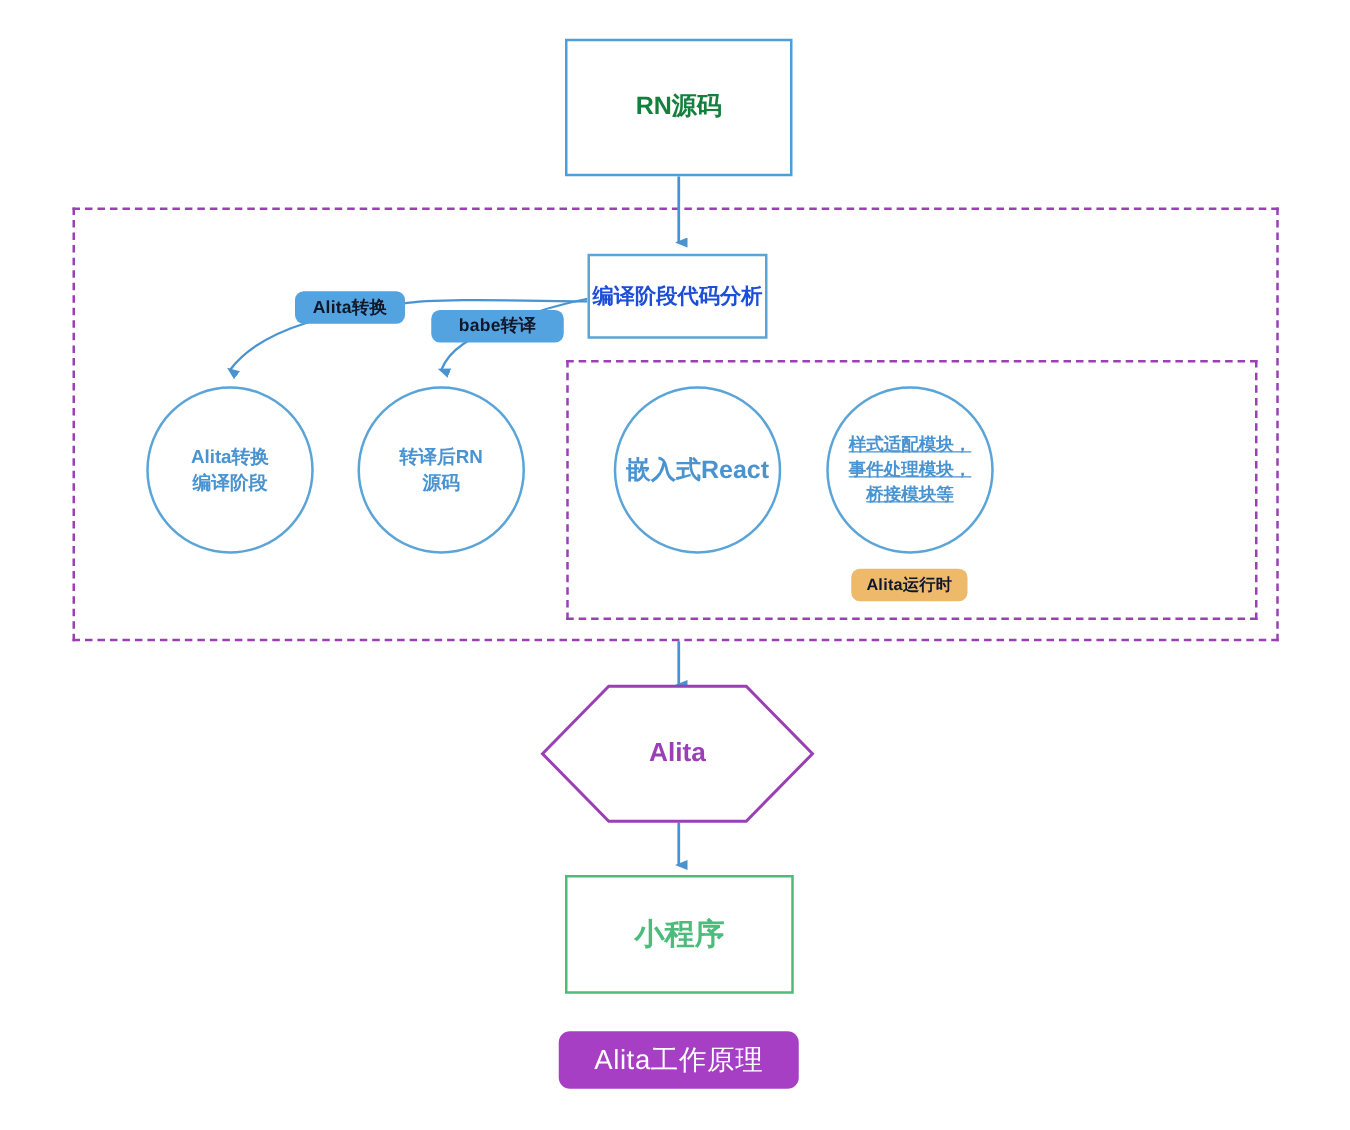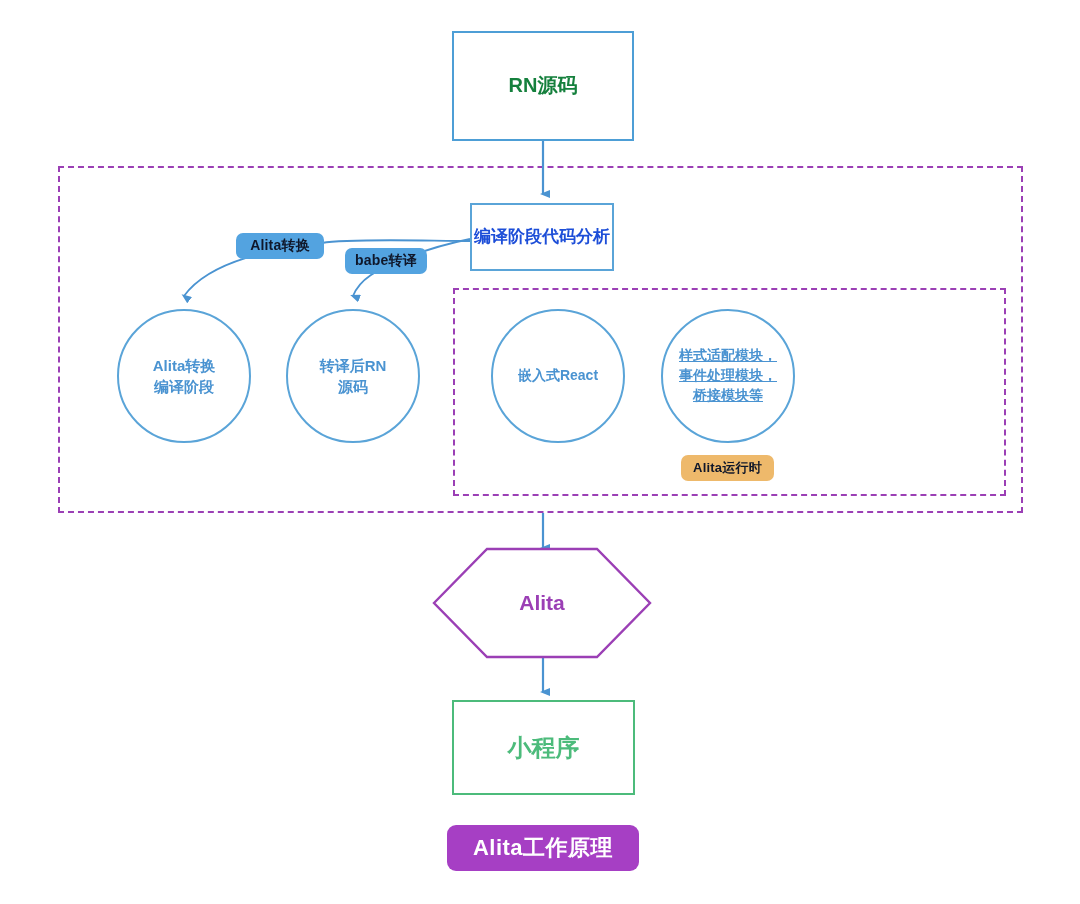--- a/index.html
+++ b/index.html
@@ -94,21 +94,21 @@
     text-align: center;
     color: #4a93d1;
     font-weight: bold;
     line-height: 1.42;
     width: 134px;
     height: 134px;
     font-size: 15px;
   }
   #circle-alita-format { left: 117px; top: 309px; }
   #circle-transpiled-rn { left: 286px; top: 309px; }
-  #circle-embedded-react { left: 491px; top: 309px; font-size: 14px; }
+  #circle-embedded-react { left: 491px; top: 309px; font-size: 20px; }
   #circle-modules { left: 661px; top: 309px; font-size: 14px; text-decoration: underline; }
   #circle-rn-base { left: 830px; top: 309px; }
 
   
   .badge {
     position: absolute;
     box-sizing: border-box;
     display: flex;
     align-items: center;
     justify-content: center;
@@ -121,21 +121,21 @@
   #badge-alita-convert {
     left: 236px;
     top: 233px;
     width: 88px;
     height: 26px;
     background: #53a3e0;
   }
   #badge-babel {
     left: 345px;
     top: 248px;
-    width: 82px;
+    width: 106px;
     height: 26px;
     background: #53a3e0;
   }
   #badge-runtime {
     left: 681px;
     top: 455px;
     width: 93px;
     height: 26px;
     background: #eeb96b;
     font-size: 13px;
@@ -179,21 +179,21 @@
   
   #caption-banner {
     left: 447px;
     top: 825px;
     width: 192px;
     height: 46px;
     background: #a63fc4;
     border-radius: 9px;
     color: #ffffff;
     font-size: 22px;
-    font-weight: bold;
+    font-weight: normal;
     letter-spacing: 0.5px;
   }
 
   .line2 { display: block; }
 </style>
 </head>
 <body>
 
 <div id="canvas">
 

